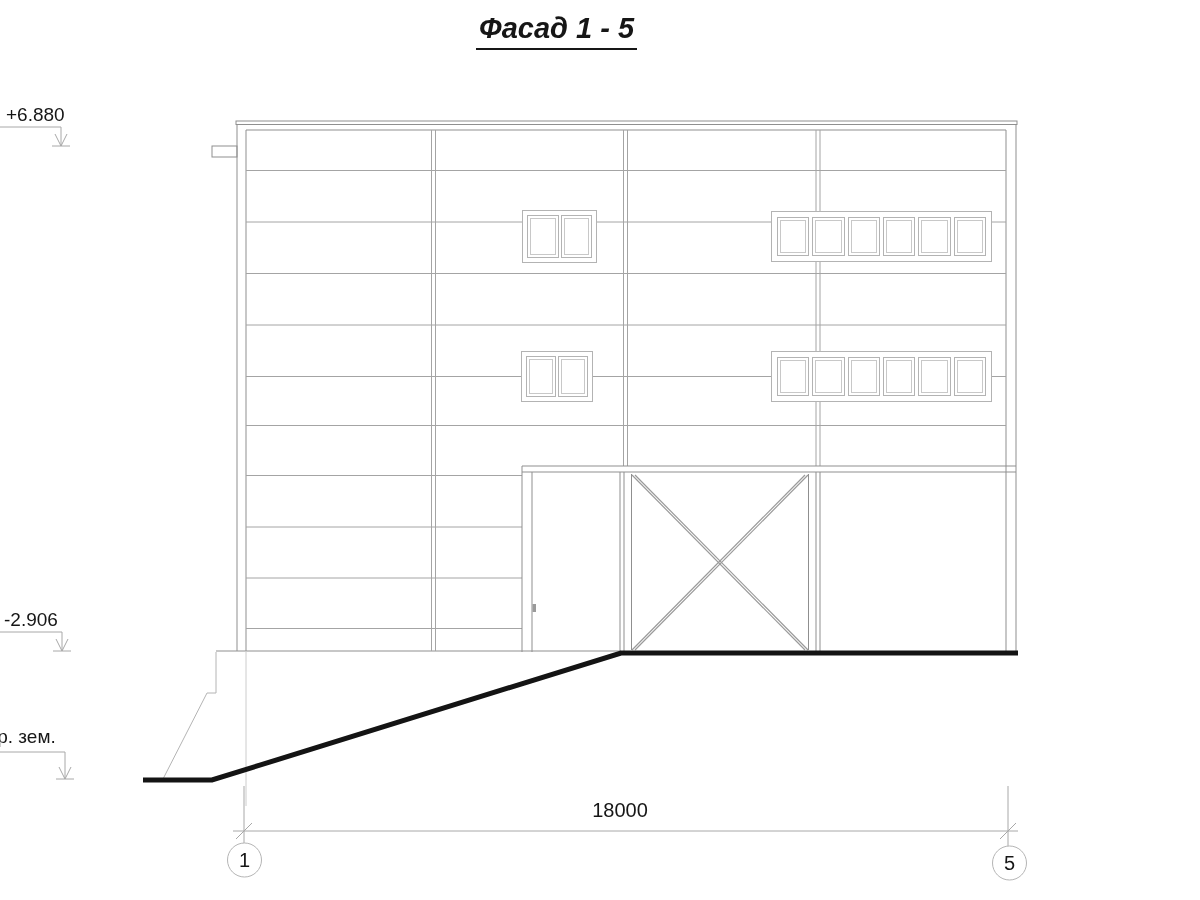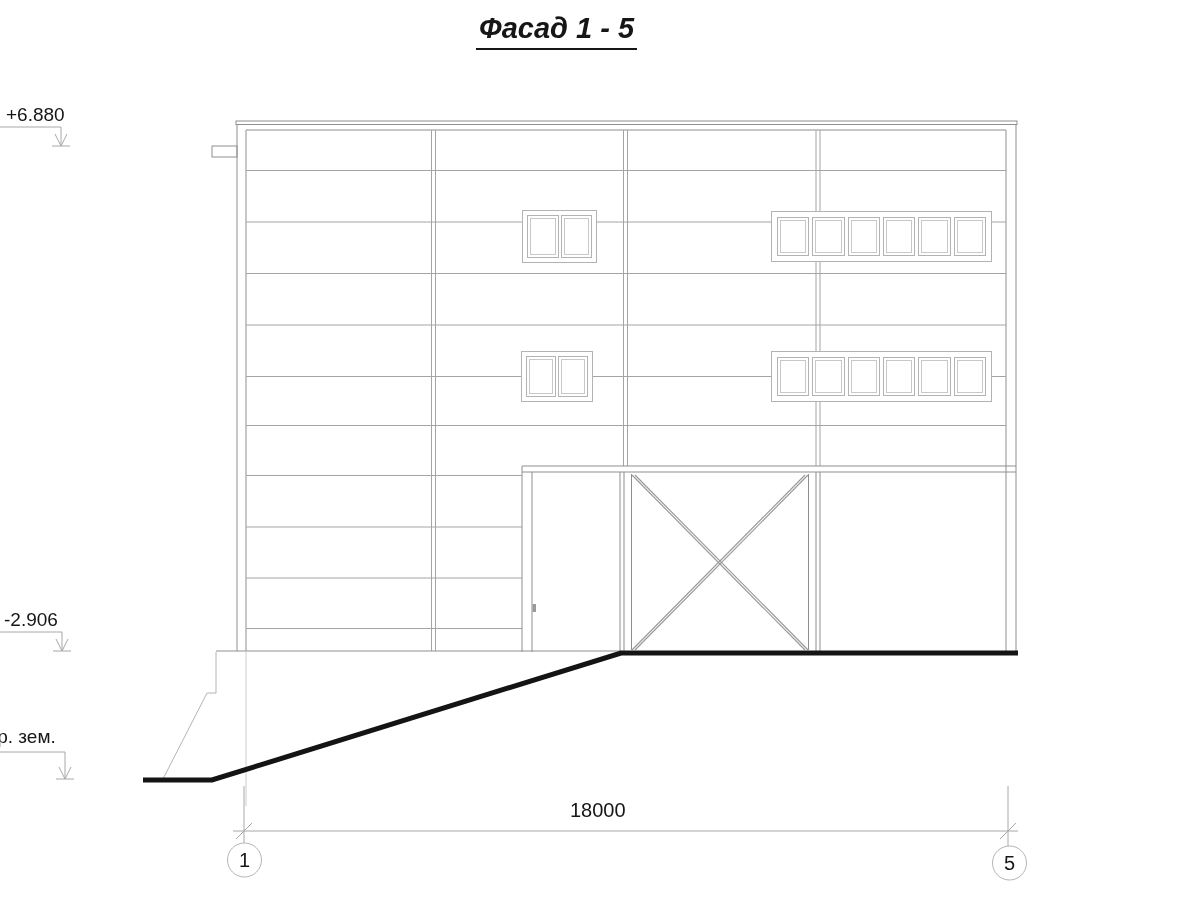--- a/index.html
+++ b/index.html
@@ -7,21 +7,21 @@
     position:relative;width:1060px;height:900px;background:#ffffff;
     overflow:hidden;font-family:"Liberation Sans",sans-serif;color:#161616;
   }
   #drawing-svg{position:absolute;left:0;top:0;z-index:1;}
   .lbl{position:absolute;z-index:3;font-size:19px;white-space:nowrap;color:#161616;}
   #title{
     position:absolute;left:476px;top:12px;z-index:3;
     font-size:29px;font-weight:bold;font-style:italic;
     border-bottom:2px solid #161616;padding:0 3px 3px 3px;white-space:nowrap;
   }
-  #dim-label{position:absolute;left:570px;top:799px;width:100px;font-size:20px;z-index:3;}
+  #dim-label{position:absolute;left:570px;top:799px;width:100px;text-align:center;font-size:20px;z-index:3;}
   .axis-num{
     position:absolute;z-index:3;width:35px;height:34px;display:flex;
     align-items:center;justify-content:center;font-size:20px;
   }
   .window{
     position:absolute;z-index:2;background:#fff;border:1px solid #b3b3b3;
     box-sizing:border-box;display:flex;
   }
   .window .pane{flex:1;border:1px solid #b3b3b3;position:relative;background:#fff;}
   .window .pane .glass{position:absolute;left:2px;top:2px;right:2px;bottom:2px;border:1px solid #c8c8c8;}

